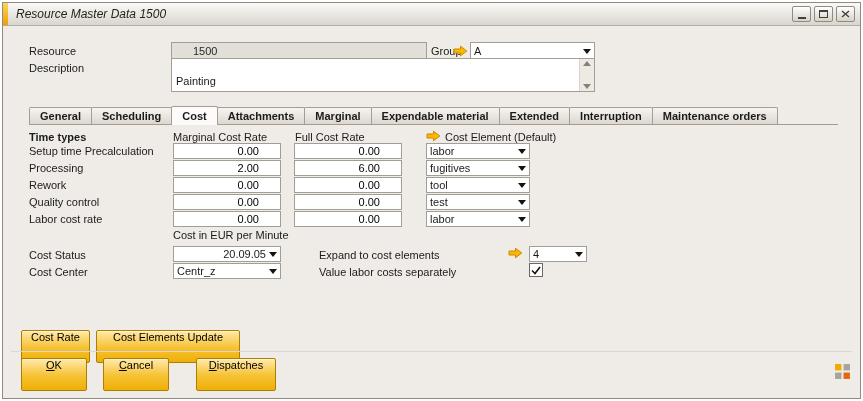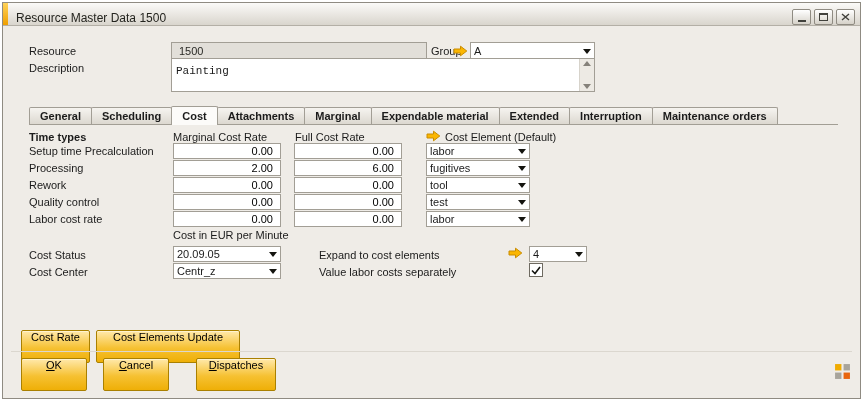--- a/index.html
+++ b/index.html
@@ -15,38 +15,38 @@
     position: absolute; left: 2px; top: 2px;
     width: 859px; height: 397px;
     background: #efece7;
     border: 1px solid #8f8b82;
   }
   
   .titlebar {
     position: relative; height: 23px;
     background: linear-gradient(#fbfaf8, #d9d5cd);
     border-bottom: 1px solid #b3afa6;
-    display: flex; align-items: flex-end;
+    display: flex; align-items: center; font-style: italic;
   }
   .title-accent { width: 5px; height: 100%; background: linear-gradient(#ffd35a, #ef9f00); }
   .title-text { padding-left: 8px; font-size: 12px; color: #24241f; }
   .win-controls { margin-left: auto; display: flex; gap: 3px; padding-right: 5px; }
   .win-btn {
     width: 19px; height: 16px; border: 1px solid #8f8b82; border-radius: 2px;
     background: linear-gradient(#ffffff, #d6d2c9);
     display: flex; align-items: center; justify-content: center; cursor: pointer;
   }
   .i-min { width: 8px; height: 2px; background: #41413c; margin-top: 7px; }
   .i-max { width: 9px; height: 8px; border: 1px solid #41413c; border-top-width: 2px; }
   
   .lbl { position: absolute; white-space: nowrap; }
   .bold { font-weight: bold; }
   .txt-input {
     position: absolute; border: 1px solid #a29e95; background: #ffffff;
-    font: inherit; font-family: inherit; padding: 0 7px; height: 18px;
+    font: inherit; font-family: inherit; padding: 0 21px; height: 18px;
   }
   .txt-input.disabled { background: #e2dfd9; color: #2a2a26; }
   .num { text-align: right; height: 16px; }
   .dropdown {
     position: absolute; height: 18px; border: 1px solid #a29e95; background: #ffffff;
     display: flex; align-items: center; cursor: pointer;
   }
   .dropdown.small { height: 16px; }
   .dropdown .val { flex: 1; padding-left: 3px; white-space: nowrap; overflow: hidden; }
   .dropdown .dd-zone { width: 14px; display: flex; align-items: center; justify-content: center; }
@@ -56,21 +56,21 @@
     position: absolute; width: 14px; height: 14px; background: #ffffff;
     border: 1px solid #6e6a61; cursor: pointer; display: flex; align-items: center; justify-content: center;
   }
   .checkbox svg { display: none; }
   .checkbox.checked svg { display: block; }
   
   .desc-box {
     position: absolute; left: 168px; top: 55px; width: 424px; height: 34px;
     background: #ffffff; border: 1px solid #a29e95;
   }
-  .desc-text { padding: 6px 4px; font-family: Liberation Mono, monospace; }
+  .desc-text { padding: 16px 4px; }
   .desc-scroll {
     position: absolute; top: 0; right: 0; bottom: 0; width: 15px;
     background: #edeae4; border-left: 1px solid #d7d3cb;
     display: flex; flex-direction: column; justify-content: space-between; align-items: center;
     padding: 2px 0;
   }
   .tri-up-s { width: 0; height: 0; border-left: 4px solid transparent; border-right: 4px solid transparent; border-bottom: 5px solid #85817a; cursor: pointer; }
   .tri-down-s { width: 0; height: 0; border-left: 4px solid transparent; border-right: 4px solid transparent; border-top: 5px solid #85817a; cursor: pointer; }
   
   .tab-line { position: absolute; left: 26px; right: 22px; top: 121px; height: 1px; background: #a29e95; }
@@ -212,21 +212,21 @@
   <div class="dropdown small" style="left:423px; top:208px; width:104px;">
     <span class="val">labor</span>
     <span class="dd-zone">
         <span class="tri-down"></span>
       </span>
   </div>
 
   <div class="lbl" style="left:170px; top:226px;">Cost in EUR per Minute</div>
 
   <div class="lbl" style="left:26px; top:246px;">Cost Status</div>
-  <div class="dropdown small" style="left:170px; top:243px; width:108px;">
+  <div class="dropdown small" style="left:170px; top:243px; width:108px;text-align:right;">
     <span class="val">20.09.05</span>
     <span class="dd-zone">
         <span class="tri-down"></span>
       </span>
   </div>
   <div class="lbl" style="left:316px; top:246px;">Expand to cost elements</div>
   <svg class="link-arrow" style="left:505px; top:244px;" width="15" height="12" viewBox="0 0 15 12">
       <path d="M1 4 h6.5 V1.2 L13.8 6 7.5 10.8 V8 H1 z" fill="#fbb601" stroke="#c98c00" stroke-width="1"></path>
     </svg>
   <div class="dropdown small" style="left:526px; top:243px; width:58px;">

